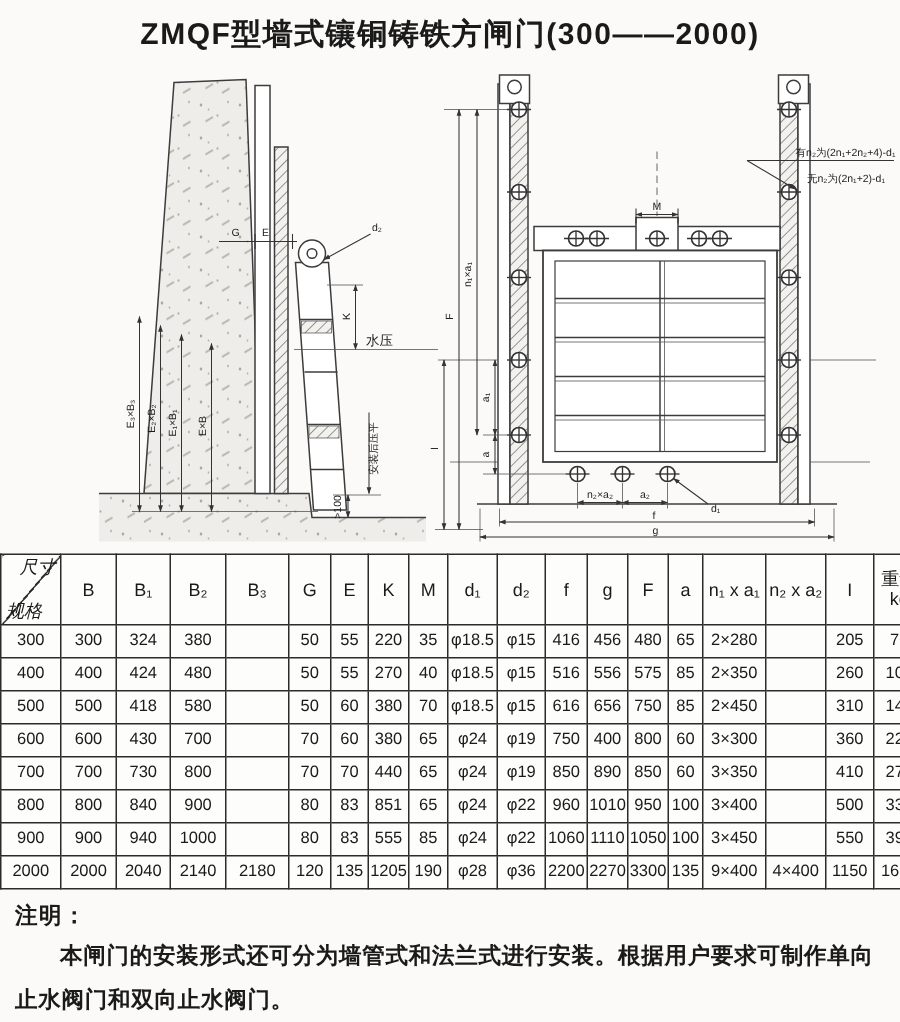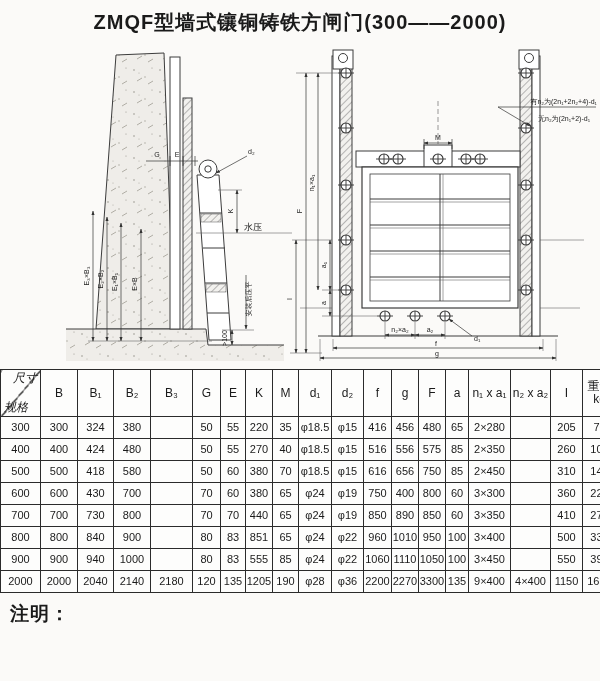--- a/index.html
+++ b/index.html
@@ -38,21 +38,21 @@
     font-style:italic;
   }
   th.corner .c-top{position:absolute;top:2px;right:3px;}
   th.corner .c-bot{position:absolute;bottom:2px;left:3px;text-align:right;}
   col.c0{width:40px}col.c1{width:37px}col.c2{width:36px}col.c3{width:37px}
   col.c4{width:42px}col.c5{width:28px}col.c6{width:25px}col.c7{width:27px}
   col.c8{width:26px}col.c9{width:33px}col.c10{width:32px}col.c11{width:28px}
   col.c12{width:27px}col.c13{width:27px}col.c14{width:23px}col.c15{width:42px}
   col.c16{width:40px}col.c17{width:32px}col.c18{width:34px}
   .notes{margin:8px 10px 0 10px;}
-  .notes-heading{font-size:19px;font-weight:bold;letter-spacing:1px;font-family:Liberation Mono, monospace;}
+  .notes-heading{font-size:15px;font-weight:bold;letter-spacing:1px;font-family:Liberation Mono, monospace;}
   .notes-body{
     margin:4px 0 0 0;font-size:15px;line-height:1.9;text-indent:2em;
     letter-spacing:0.5px;font-weight:bold;
   }
 </style>
 </head>
 <body>
 
 <div class="page-title">ZMQF型墙式镶铜铸铁方闸门(300——2000)</div>
 
@@ -461,13 +461,14 @@
         <td>9×400</td>
         <td>4×400</td>
         <td>1150</td>
         <td>1650</td>
       </tr>
     </tbody>
 </table>
 
 <div class="notes">
   <div class="notes-heading">注明：</div>
+  <p class="notes-body">本闸门的安装形式还可分为墙管式和法兰式进行安装。根据用户要求可制作单向止水阀门和双向止水阀门。</p>
 </div>
 
 </body></html>

